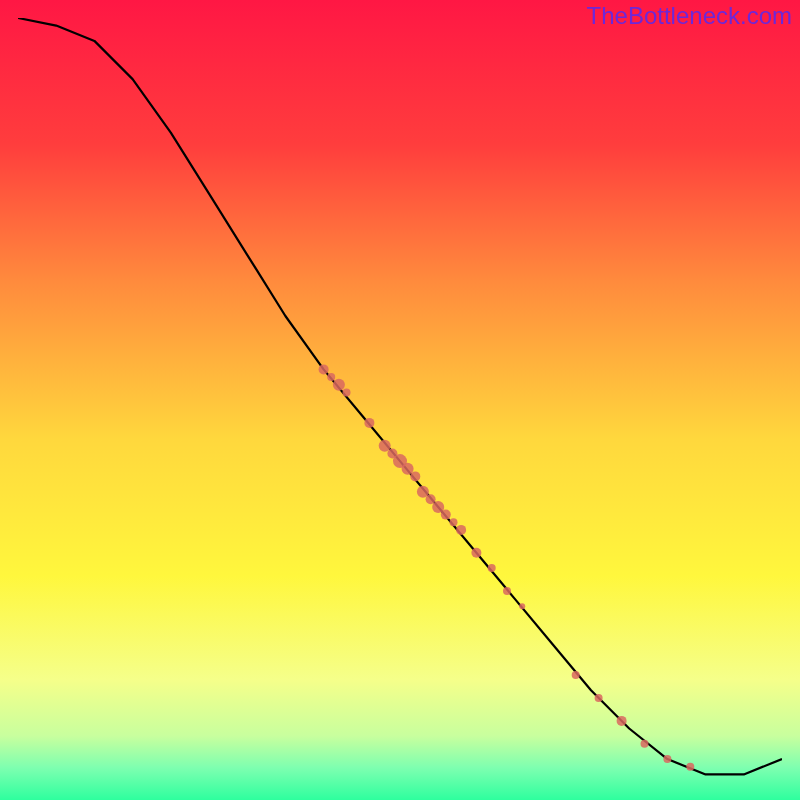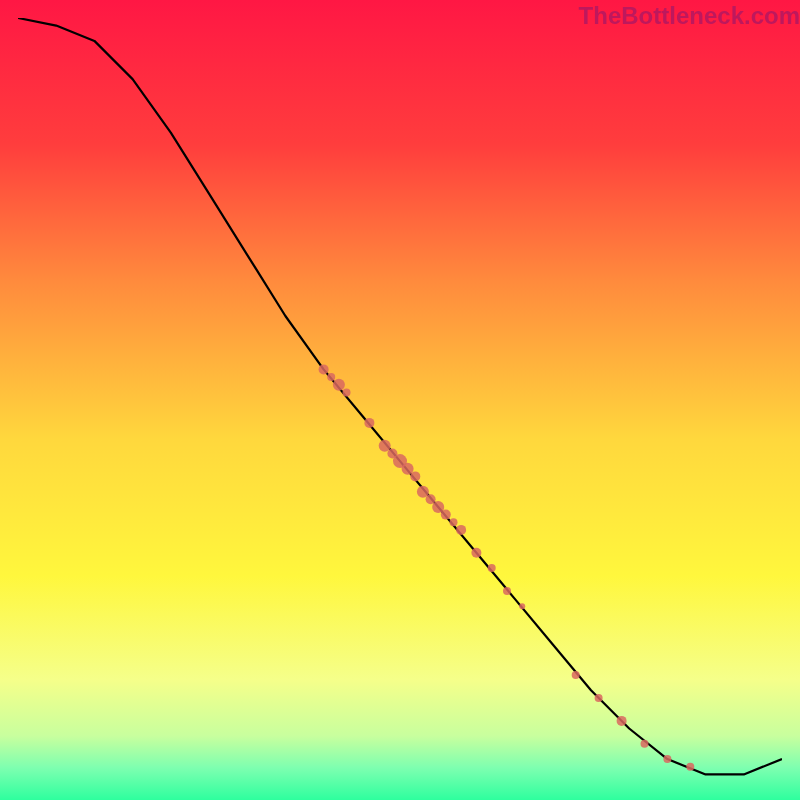--- a/index.html
+++ b/index.html
@@ -12,25 +12,25 @@
   .gradient-bg {
     position: absolute;
     top: 0;
     left: 0;
     width: 800px;
     height: 800px;
   }
   .watermark {
     position: absolute;
     top: 2px;
-    right: 0;
+    right: 8px;
     font-family: Arial, sans-serif;
     font-size: 24px;
-    font-weight: 700;
-    color: #be185d;
+    font-weight: 400;
+    color: #6d28d9;
     z-index: 10;
   }
   .plot-area {
     position: absolute;
     top: 18px;
     left: 18px;
     width: 764px;
     height: 764px;
     z-index: 5;
   }

